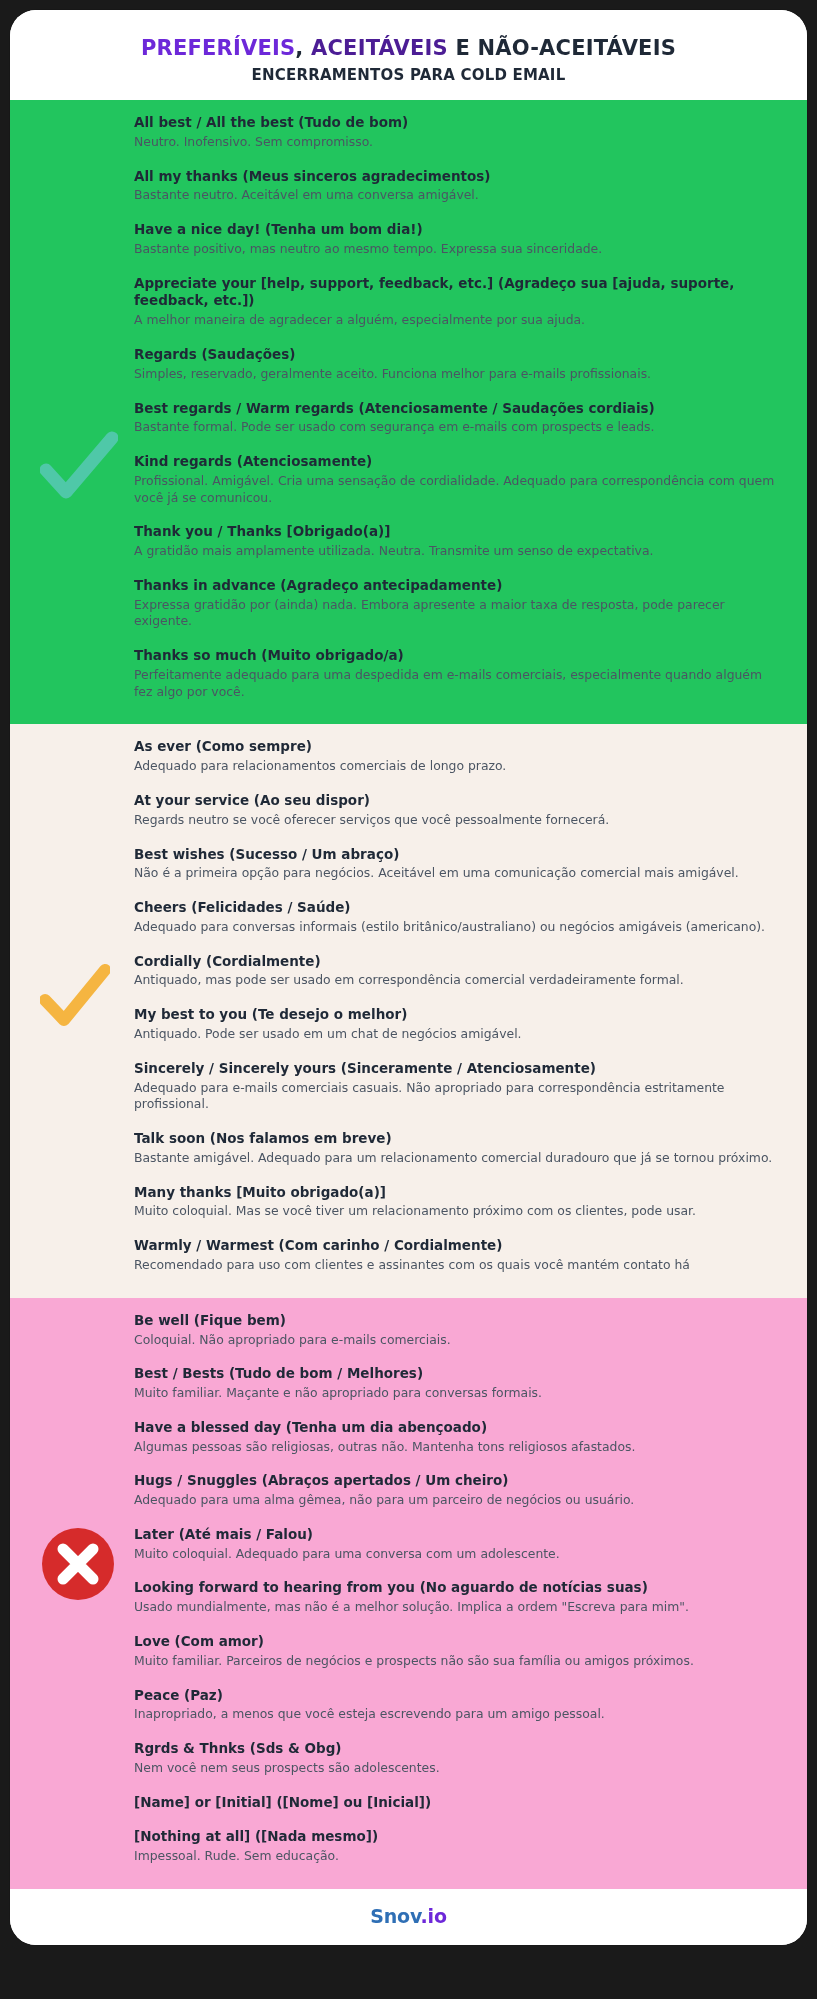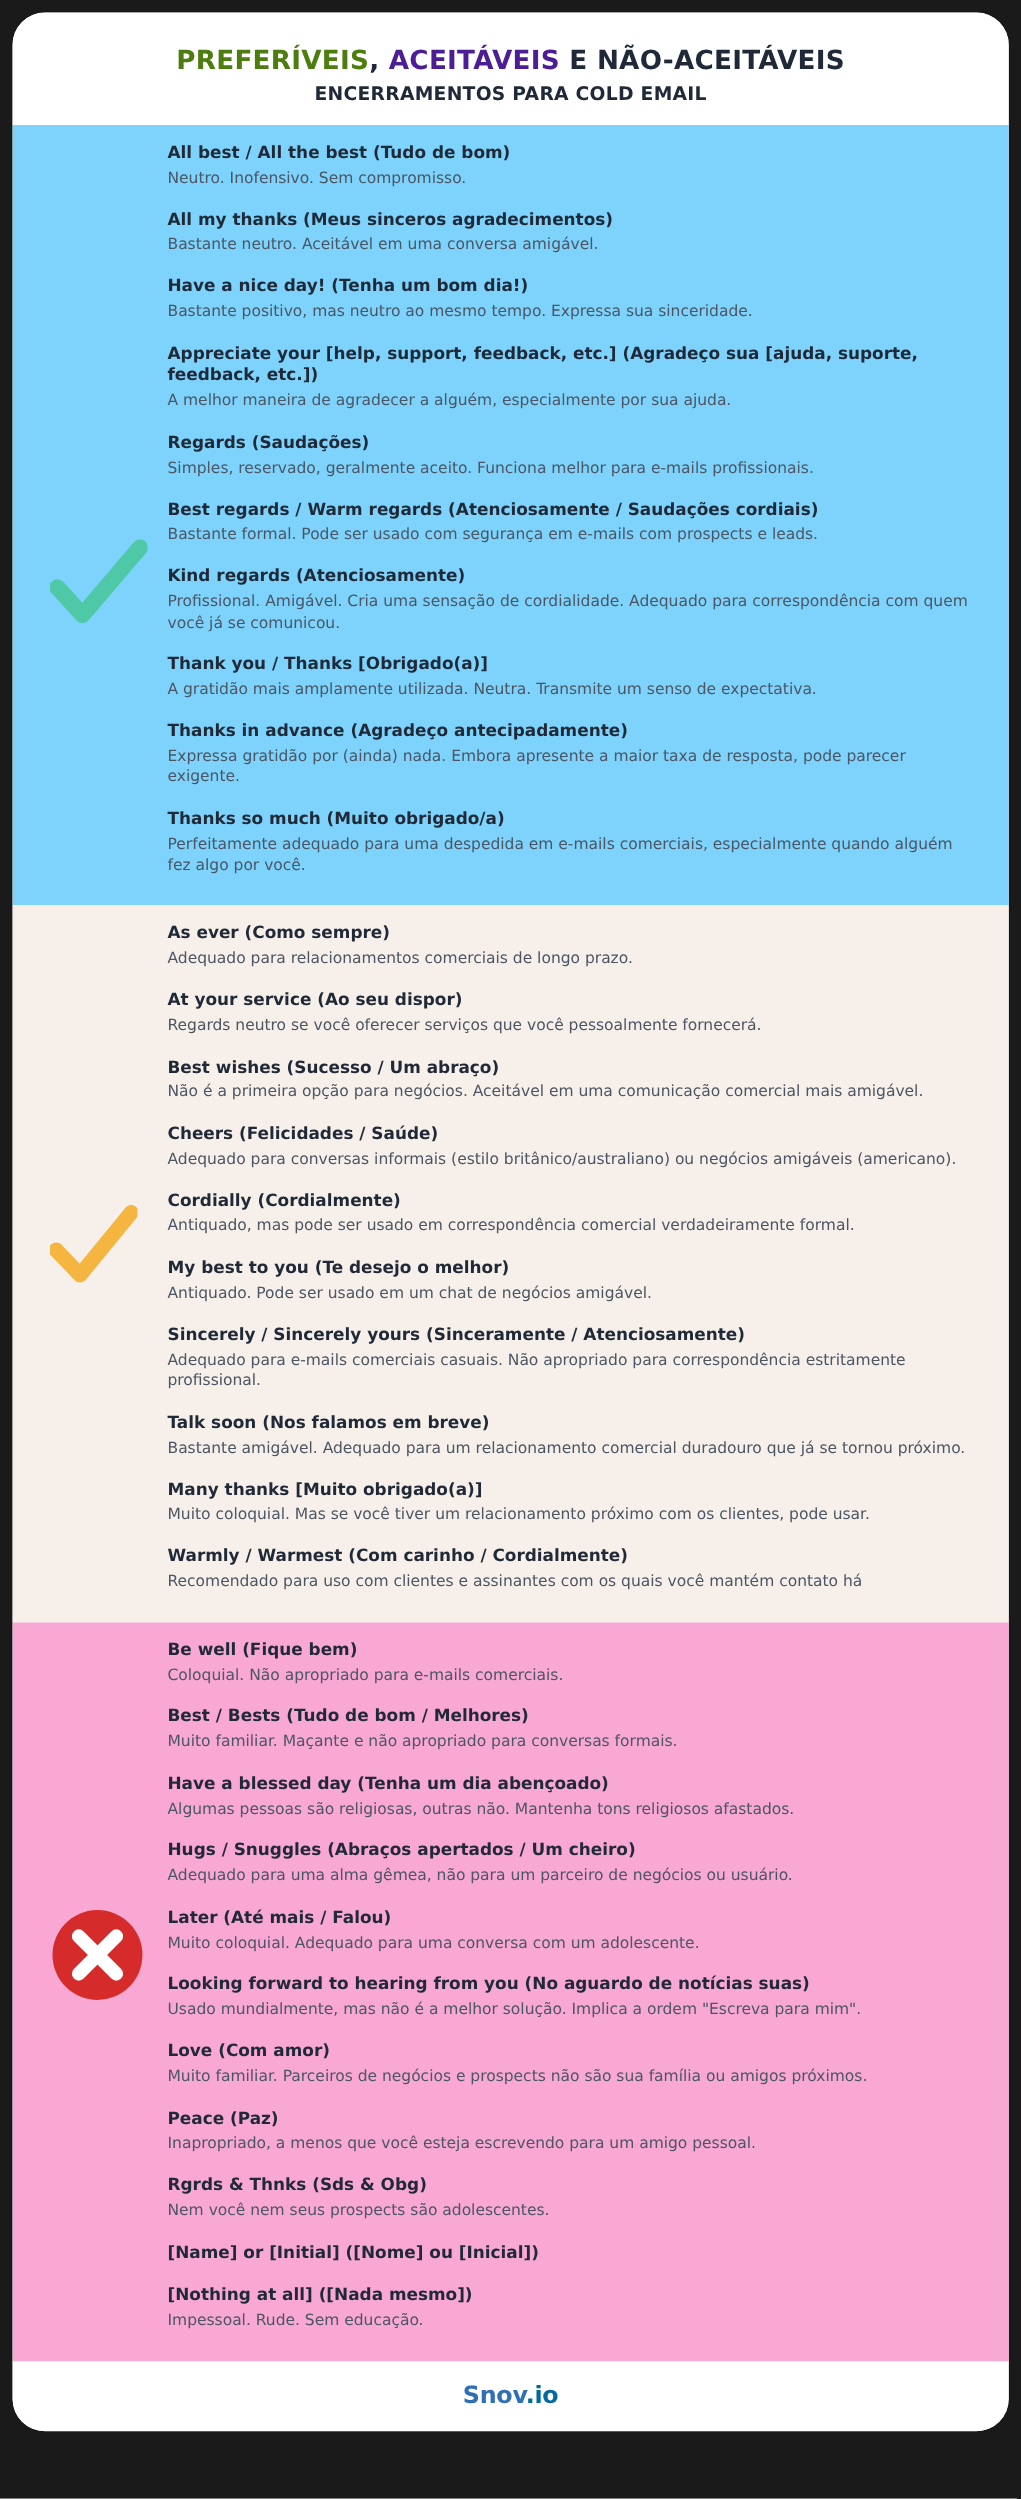--- a/index.html
+++ b/index.html
@@ -34,37 +34,37 @@
     background: #ffffff;
     padding: 26px 0 16px 0;
     text-align: center;
   }
   .header-line1 {
     font-size: 21px;
     font-weight: bold;
     letter-spacing: 0.2px;
     color: #1f2937;
   }
-  .hl-green { color: #4d7c0f; margin-top: 37px; }
+  .hl-green { color: #6d28d9; margin-top: 37px; }
   .hl-amber { color: #4c1d95; }
   .hl-dark  { color: #1f2937; }
   .header-line2 {
     margin-top: 6px;
     font-size: 15px;
     font-weight: bold;
     color: #1f2937;
     letter-spacing: 0.2px;
   }
 
   
   .section {
     position: relative;
     padding: 14px 0 20px 0;
   }
-  .sec-good { background: #7dd3fc; }
+  .sec-good { background: #22c55e; }
   .sec-ok   { background: #f7f0ea; }
   .sec-bad  { background: #f9a8d4; }
 
   .items {
     padding-left: 124px;
     padding-right: 30px;
   }
   .sec-bad .items { padding-left: 124px; }
 
   .item { margin-bottom: 17px; }
@@ -109,21 +109,21 @@
     text-align: center;
     padding: 16px 0 18px 0;
   }
   .logo {
     display: inline-block;
     font-size: 19px;
     font-weight: bold;
     color: #2f6fb5;
     letter-spacing: -0.2px;
   }
-  .logo .io { color: #0369a1; font-weight: bold; text-align: center; }
+  .logo .io { color: #6d28d9; font-weight: bold; text-align: center; }
 </style>
 </head>
 <body>
 
 <div class="page">
   <div class="card">
 
     <div class="header">
       <div class="header-line1">
         <span class="hl-green">PREFERÍVEIS</span><span class="hl-dark">, </span><span class="hl-amber">ACEITÁVEIS</span><span class="hl-dark"> E </span><span class="hl-dark">NÃO-ACEITÁVEIS</span>

